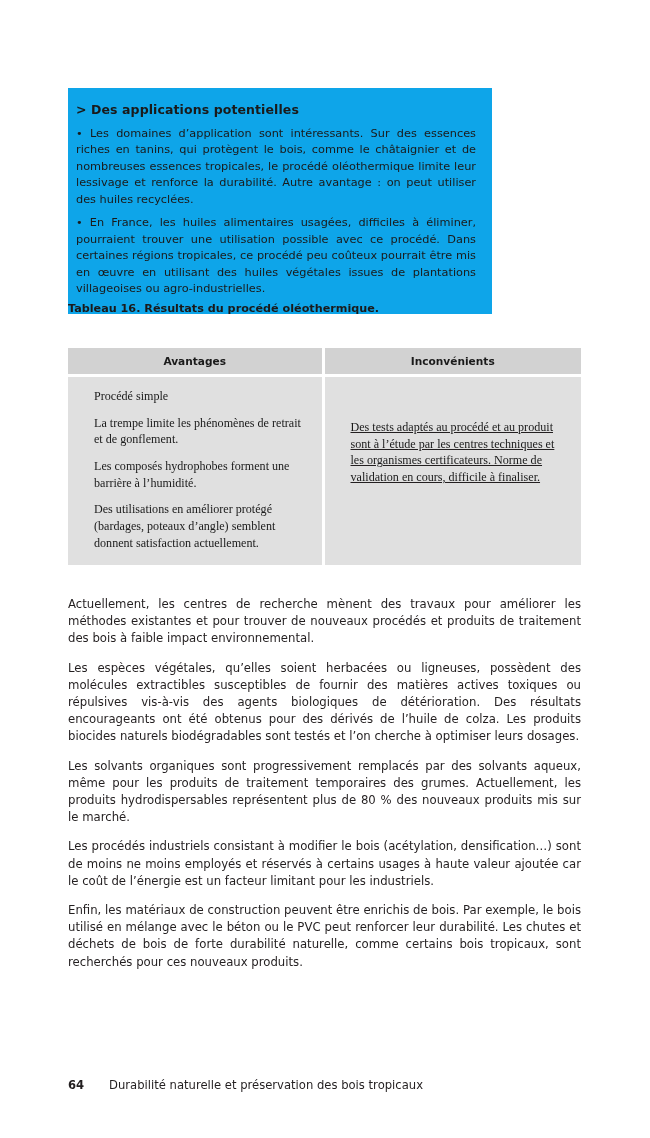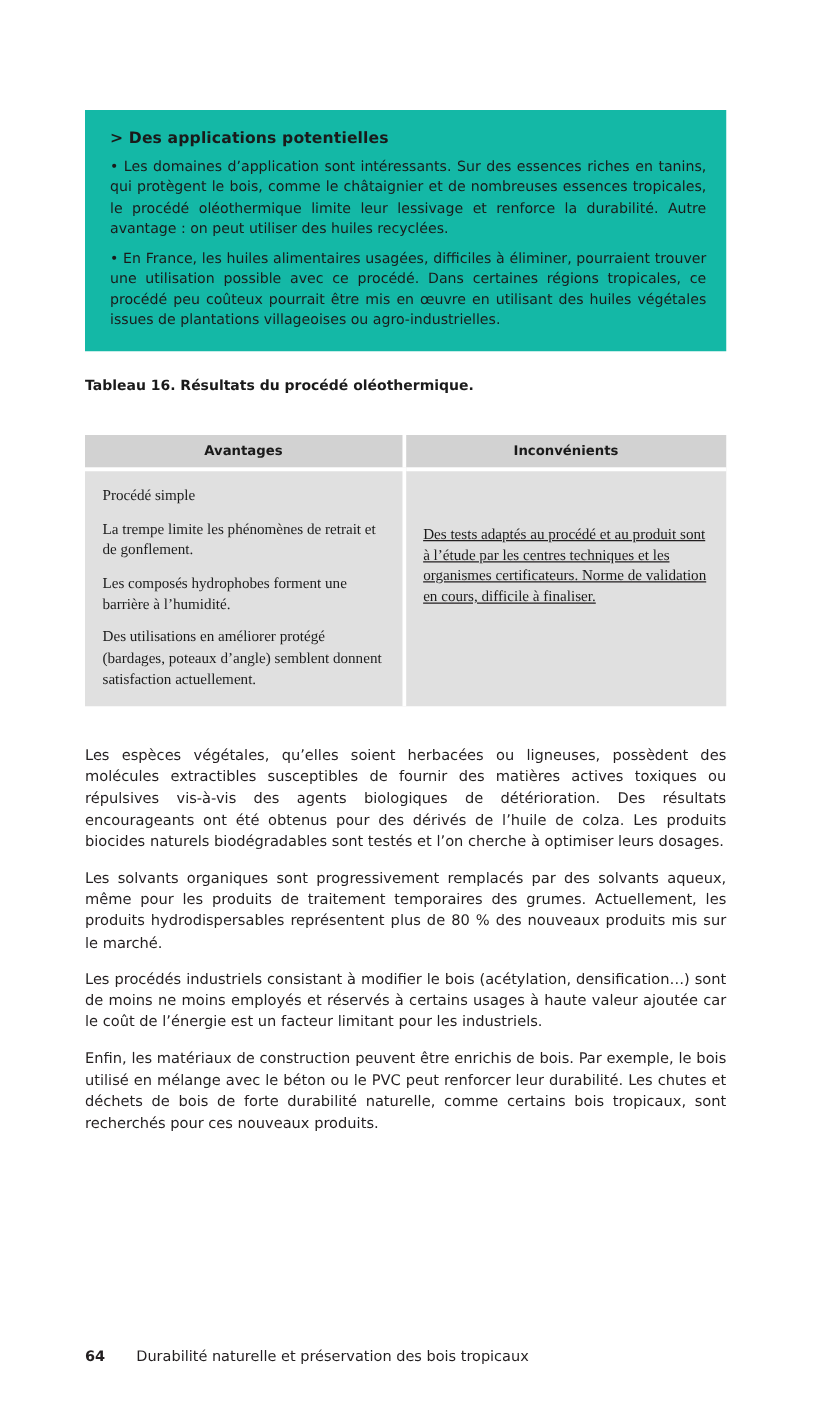--- a/index.html
+++ b/index.html
@@ -22,24 +22,24 @@
     width: 650px;
     height: 1138px;
     background: #ffffff;
   }
 
   
   .callout {
     position: absolute;
     left: 68px;
     top: 88px;
-    width: 513px;
-    background: #14b8a6;
+    width: 424px;
+    background: #0ea5e9;
     box-sizing: border-box;
-    padding: 14px 16px 16px 20px;
+    padding: 14px 16px 16px 8px;
   }
   .callout-title {
     font-family: "DejaVu Sans", sans-serif;
     font-size: 12.5px;
     font-weight: bold;
     color: #1a1a1a;
     letter-spacing: 0.1px;
     margin: 0 0 9px 0;
     line-height: 1.2;
   }
@@ -99,21 +99,21 @@
     padding: 11px 14px 13px 14px;
   }
   .cell-inner.mid {
     padding-top: 42px;
   }
   .cell-p {
     font-family: "Liberation Serif", serif;
     font-size: 12.1px;
     line-height: 1.38;
     color: #1a1a1a;
-    margin: 0 0 10px 0;
+    margin: 0 0 10px 12px;
   }
   .cell-p:last-child { margin-bottom: 0; }
 
   
   .section-heading {
     position: absolute;
     left: 68px;
     top: 534px;
     width: 513px;
     font-family: "DejaVu Sans", sans-serif;
@@ -197,20 +197,21 @@
           <div class="cell-inner mid">
             <p class="cell-p">Des tests adaptés au procédé et au produit sont à l’étude par les centres techniques et les organismes certificateurs. Norme de validation en cours, difficile à finaliser.</p>
           </div>
         </td>
       </tr>
     </tbody>
   </table>
 
 
   <div class="body-block">
+    <p class="body-p">Actuellement, les centres de recherche mènent des travaux pour améliorer les méthodes existantes et pour trouver de nouveaux procédés et produits de traitement des bois à faible impact environnemental.</p>
     <p class="body-p">Les espèces végétales, qu’elles soient herbacées ou ligneuses, possèdent des molécules extractibles susceptibles de fournir des matières actives toxiques ou répulsives vis-à-vis des agents biologiques de détérioration. Des résultats encourageants ont été obtenus pour des dérivés de l’huile de colza. Les produits biocides naturels biodégradables sont testés et l’on cherche à optimiser leurs dosages.</p>
     <p class="body-p">Les solvants organiques sont progressivement remplacés par des solvants aqueux, même pour les produits de traitement temporaires des grumes. Actuellement, les produits hydrodispersables représentent plus de 80 % des nouveaux produits mis sur le marché.</p>
     <p class="body-p">Les procédés industriels consistant à modifier le bois (acétylation, densification…) sont de moins ne moins employés et réservés à certains usages à haute valeur ajoutée car le coût de l’énergie est un facteur limitant pour les industriels.</p>
     <p class="body-p">Enfin, les matériaux de construction peuvent être enrichis de bois. Par exemple, le bois utilisé en mélange avec le béton ou le PVC peut renforcer leur durabilité. Les chutes et déchets de bois de forte durabilité naturelle, comme certains bois tropicaux, sont recherchés pour ces nouveaux produits.</p>
   </div>
 
   <div class="footer">
     <span class="footer-pageno">64</span>
     <span class="footer-title">Durabilité naturelle et préservation des bois tropicaux</span>
   </div>

